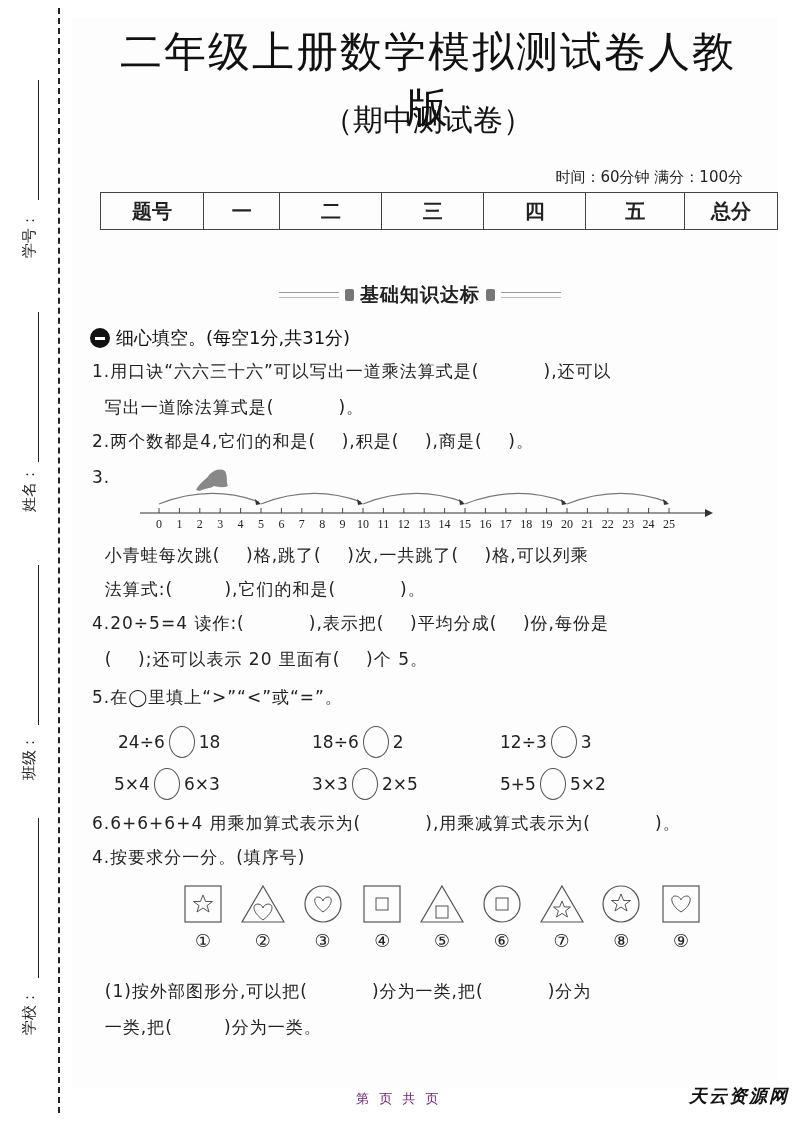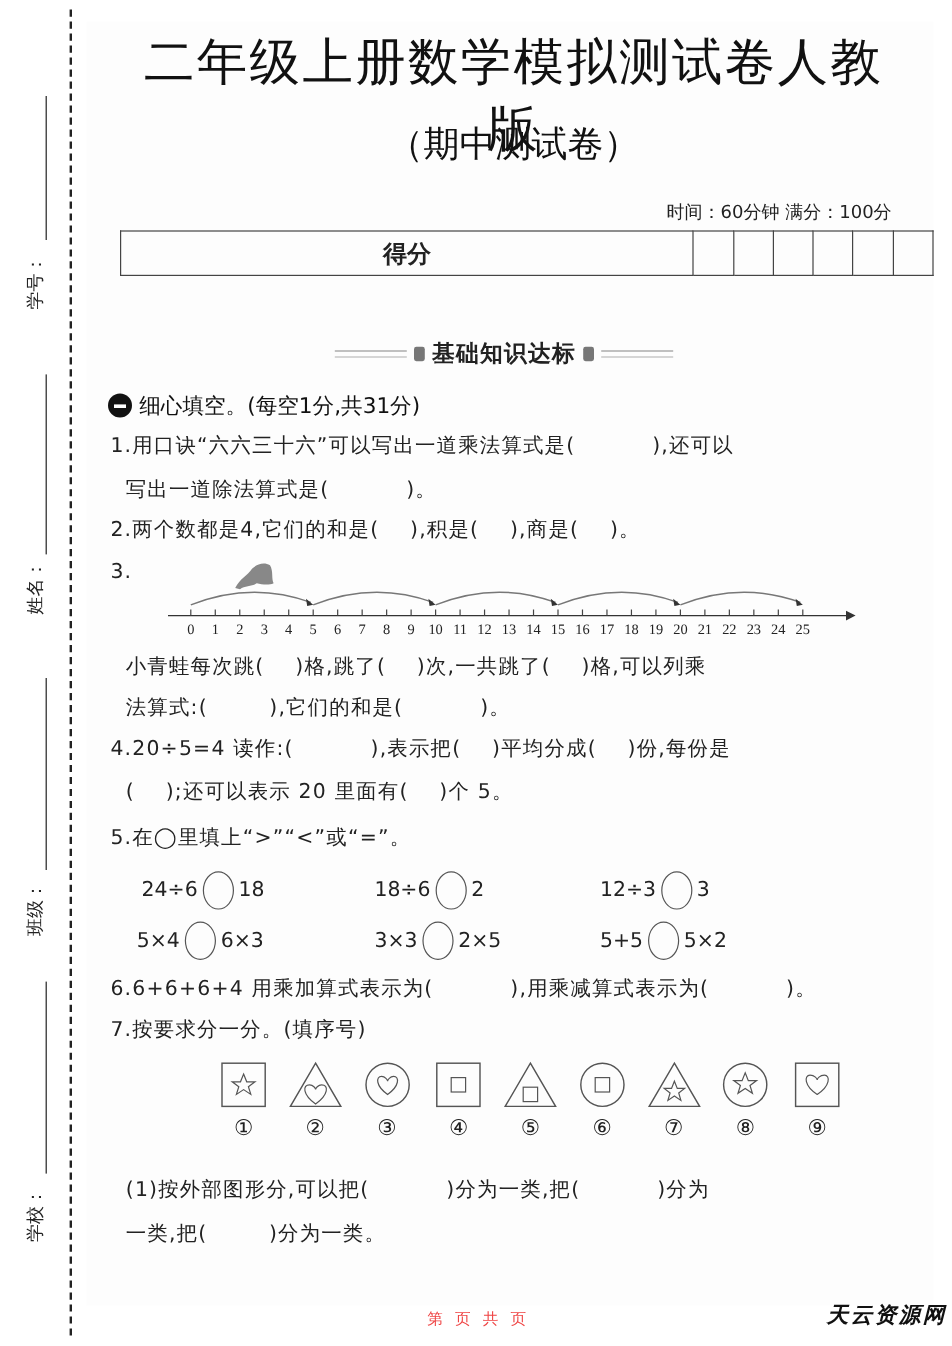--- a/index.html
+++ b/index.html
@@ -31,21 +31,21 @@
   .num-badge { width:20px; height:20px; border-radius:50%; background:#111; position:relative; display:inline-block; }
   .num-badge::after { content:""; position:absolute; left:5px; right:5px; top:9px; height:2.5px; background:#fff; }
 
   .cmp { position:absolute; font-size:17px; color:#222; display:flex; align-items:center; gap:4px; white-space:pre; }
   .circle-blank { display:inline-block; width:24px; height:30px; border:1.5px solid #555; border-radius:50%; }
 
   .shapes { position:absolute; left:182px; top:884px; width:520px; display:flex; justify-content:space-between; }
   .shape-item { width:42px; display:flex; flex-direction:column; align-items:center; gap:6px; }
   .shape-label { font-size:18px; color:#222; }
 
-  .footer-page { position:absolute; left:356px; top:1090px; font-size:13px; color:#ef4444; letter-spacing:3px; }
+  .footer-page { position:absolute; left:356px; top:1090px; font-size:13px; color:#701a75; letter-spacing:3px; }
   .footer-brand { position:absolute; right:4px; top:1084px; font-size:18px; font-weight:bold; color:#111; letter-spacing:2px;font-style:italic; }
 </style>
 </head>
 <body>
 
 <div class="paper"></div>
 <div class="dashline"></div>
 
 <div>
   <div class="side-line" style="top:80px;height:120px;"></div>
@@ -63,28 +63,28 @@
   <div class="side-line" style="top:818px;height:160px;"></div>
   <div class="side-label" style="top:1035px;">学校：</div>
 </div>
 
 <div class="title">二年级上册数学模拟测试卷人教版</div>
 <div class="subtitle">（期中测试卷）</div>
 <div class="meta">时间：60分钟  满分：100分</div>
 
 <table class="score">
   <tbody>
-  <tr>
-    <td>得分</td>
-    <td></td>
-    <td></td>
-    <td></td>
-    <td></td>
-    <td></td>
-    <td></td>
+      <tr>
+    <td style="width:98px">题号</td>
+    <td style="width:72px">一</td>
+    <td style="width:97px">二</td>
+    <td style="width:97px">三</td>
+    <td style="width:97px">四</td>
+    <td style="width:94px">五</td>
+    <td style="width:88px">总分</td>
   </tr>
 </tbody>
   </table>
 
 <div class="section-banner">
   <span class="banner-line"></span>
   <span class="banner-deco"></span>
   <span class="banner-text">基础知识达标</span>
   <span class="banner-deco"></span>
   <span class="banner-line"></span>
@@ -203,21 +203,21 @@
   <span class="circle-blank"></span>
   <span>2×5</span>
 </div>
 <div class="cmp" style="left:500px;top:768px;">
   <span>5+5</span>
   <span class="circle-blank"></span>
   <span>5×2</span>
 </div>
 
 <div class="q" style="top:812px;">6.6+6+6+4 用乘加算式表示为(          ),用乘减算式表示为(          )。</div>
-<div class="q" style="top:846px;">7.按要求分一分。(填序号)</div>
+<div class="q" style="top:846px;">4.按要求分一分。(填序号)</div>
 
 <div class="shapes">
   <div class="shape-item">
     <svg width="40" height="40" viewBox="0 0 40 40">
         <rect x="2" y="2" width="36" height="36" fill="none" stroke="#555" stroke-width="1.2"></rect>
         <polygon points="20,11 22.6,17.5 29.5,17.5 24,21.6 26,28 20,24 14,28 16,21.6 10.5,17.5 17.4,17.5" fill="none" stroke="#555"></polygon>
       </svg>
     <span class="shape-label">①</span>
   </div>
   <div class="shape-item">

